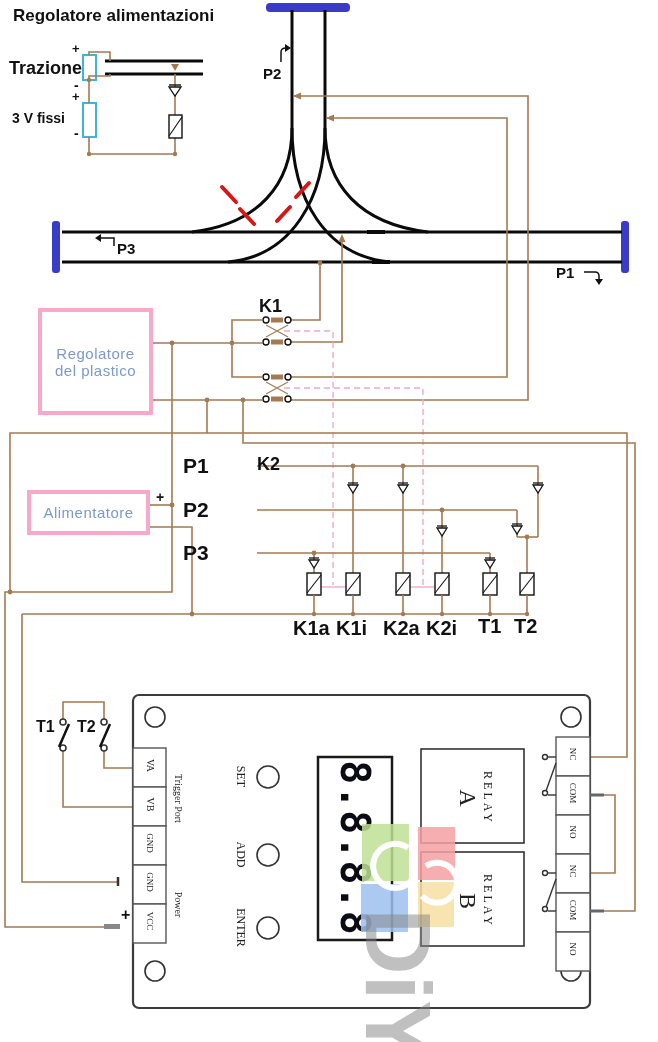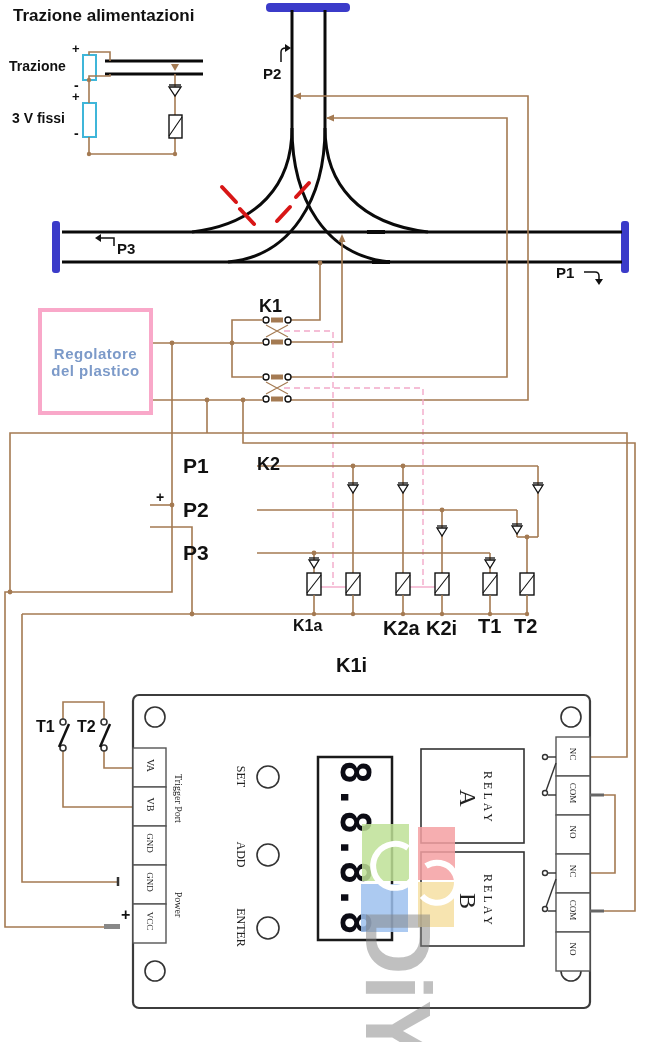--- a/index.html
+++ b/index.html
@@ -18,21 +18,21 @@
   .blk{stroke:#111;stroke-width:1.4;fill:#fff;}
   .pinkd{stroke:var(--pink);stroke-width:1.4;fill:none;stroke-dasharray:6 4;}
   .pinks{stroke:var(--pink);stroke-width:1.4;fill:none;}
   .brd{stroke:#3c3c3c;stroke-width:2.2;fill:#fff;}
   .trm{stroke:#555;stroke-width:1.4;fill:#fff;}
   .thin{stroke:#333;stroke-width:1.6;fill:#fff;}
   .gry{stroke:#666;stroke-width:3;fill:none;}
   .lbl{position:absolute;font-weight:bold;white-space:nowrap;}
   .rlabel{position:absolute;transform:rotate(90deg);white-space:nowrap;text-align:center;
           font-family:"Liberation Serif",serif;color:#222;}
-  .boxlbl{color:var(--boxtext);font-weight:bold;font-size:15px;letter-spacing:.5px;}
+  .boxlbl{color:var(--boxtext);font-weight:normal;font-size:15px;letter-spacing:.5px;}
   .pinkbox{position:absolute;border:4px solid var(--boxborder);background:#fff;
            display:flex;flex-direction:column;align-items:center;justify-content:center;}
   .wmk{position:absolute;}
   .seg{font-family:"DejaVu Sans Mono",monospace;font-weight:bold;color:#0b0b14;}
 </style>
 </head>
 <body>
 
 <div id="stage">
 
@@ -301,48 +301,51 @@
           <circle cx="545" cy="873" r="2.5"></circle>
         <line x1="556" y1="911" x2="548" y2="911"></line>
           <circle cx="545" cy="909" r="2.5"></circle>
         <line x1="546" y1="907" x2="556" y2="879"></line>
       </g>
       <line class="gry" x1="590" y1="795" x2="604" y2="795"></line>
       <line class="gry" x1="590" y1="911" x2="604" y2="911"></line>
     </g>
   </svg>
 
-  <div class="lbl" style="left:13px;top:6px;font-size:17px;">Trazione alimentazioni</div>
-
-  <div class="lbl" style="left:9px;top:58px;font-size:14px;">Trazione</div>
+  <div class="lbl" style="left:13px;top:6px;font-size:17px;">Regolatore alimentazioni</div>
+
+  <div class="lbl" style="left:9px;top:58px;font-size:18px;">Trazione</div>
   <div class="lbl" style="left:12px;top:110px;font-size:14px;">3 V fissi</div>
   <div class="lbl" style="left:72px;top:41px;font-size:13px;">+</div>
   <div class="lbl" style="left:74px;top:77px;font-size:14px;">-</div>
   <div class="lbl" style="left:72px;top:89px;font-size:13px;">+</div>
   <div class="lbl" style="left:74px;top:125px;font-size:14px;">-</div>
 
   <div class="lbl" style="left:263px;top:65px;font-size:15px;">P2</div>
   <div class="lbl" style="left:117px;top:240px;font-size:15px;">P3</div>
   <div class="lbl" style="left:556px;top:264px;font-size:15px;">P1</div>
 
   <div class="lbl" style="left:259px;top:296px;font-size:18px;">K1</div>
   <div class="lbl" style="left:257px;top:408px;font-size:18px;margin-top:46px;">K2</div>
 
   <div class="pinkbox" style="left:38px;top:308px;width:107px;height:99px;">
     <span class="boxlbl">Regolatore</span>
     <span class="boxlbl">del plastico</span>
   </div>
+  <div class="pinkbox" style="left:27px;top:490px;width:115px;height:37px;">
+    <span class="boxlbl">Alimentatore</span>
+  </div>
   <div class="lbl" style="left:156px;top:489px;font-size:14px;">+</div>
 
   <div class="lbl" style="left:183px;top:454px;font-size:21px;">P1</div>
   <div class="lbl" style="left:183px;top:498px;font-size:21px;">P2</div>
   <div class="lbl" style="left:183px;top:541px;font-size:21px;">P3</div>
 
-  <div class="lbl" style="left:293px;top:617px;font-size:16px;">K1a</div>
-  <div class="lbl" style="left:336px;top:654px;font-size:20px;">K1i</div>
+  <div class="lbl" style="left:293px;top:617px;font-size:20px;">K1a</div>
+  <div class="lbl" style="left:336px;top:617px;font-size:20px;">K1i</div>
   <div class="lbl" style="left:383px;top:617px;font-size:20px;">K2a</div>
   <div class="lbl" style="left:426px;top:617px;font-size:20px;">K2i</div>
   <div class="lbl" style="left:478px;top:615px;font-size:20px;">T1</div>
   <div class="lbl" style="left:514px;top:615px;font-size:20px;">T2</div>
 
   <div class="lbl" style="left:36px;top:718px;font-size:16px;">T1</div>
   <div class="lbl" style="left:77px;top:718px;font-size:16px;">T2</div>
   <div class="lbl" style="left:121px;top:906px;font-size:16px;">+</div>
 
   <div class="rlabel" style="left:110px;top:760px;width:80px;font-size:10px;">VA</div>

